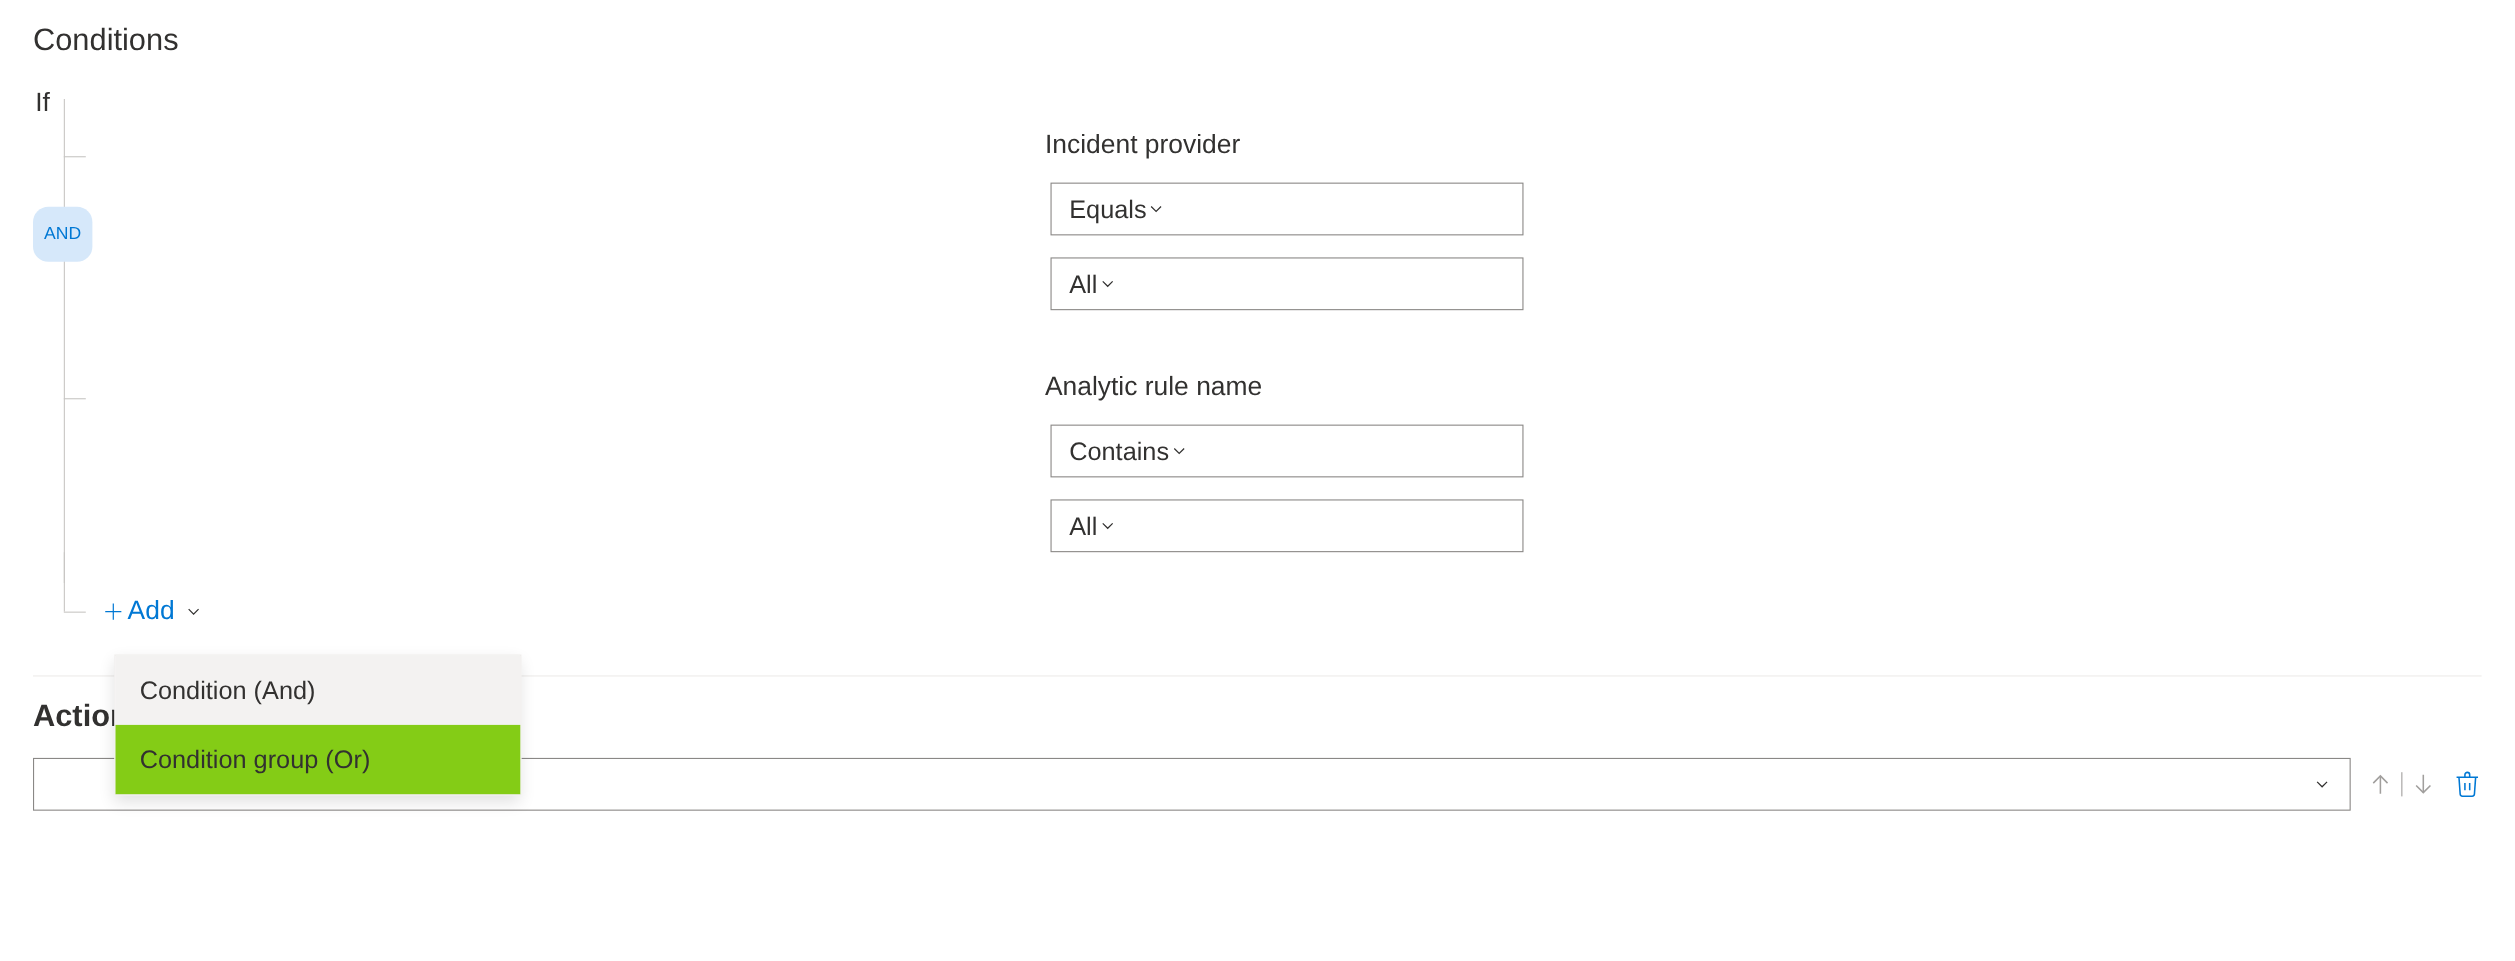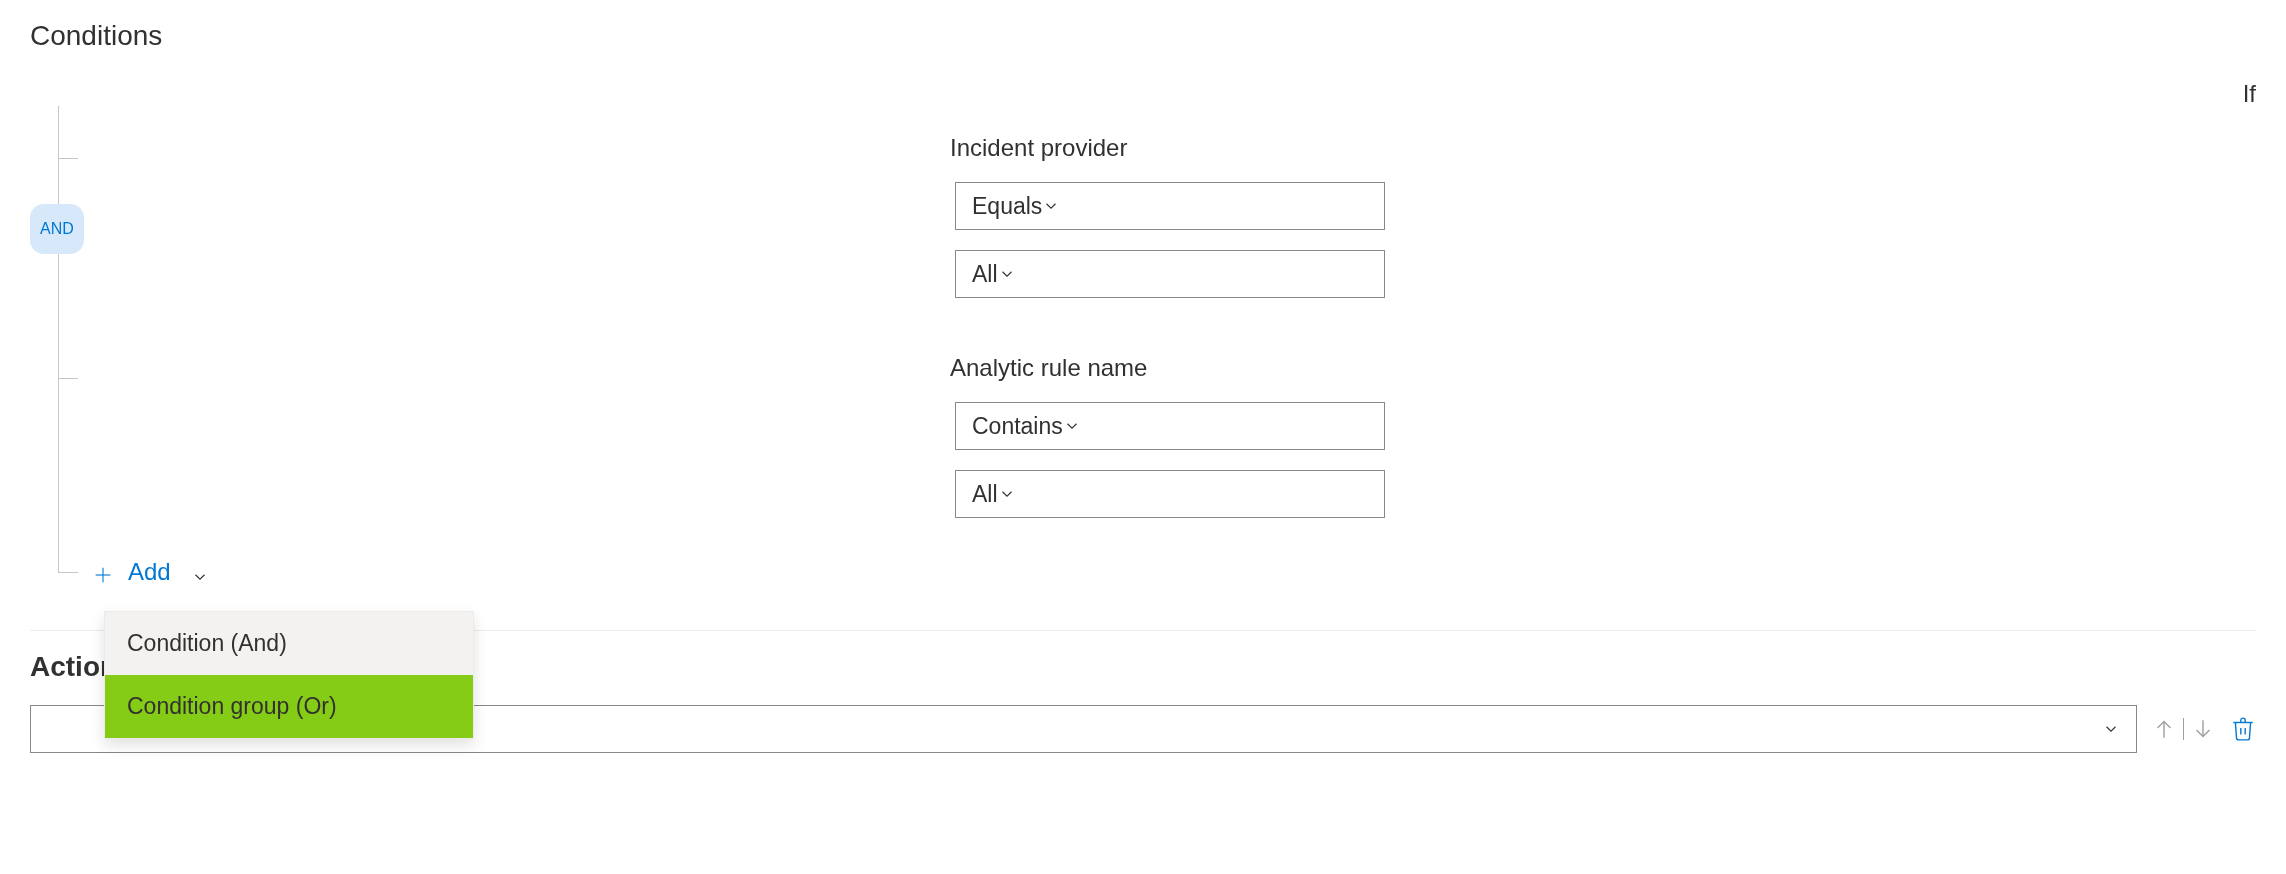--- a/index.html
+++ b/index.html
@@ -15,23 +15,22 @@
       font-size: 21px;
     }
     .section-title {
       font-size: 28px;
       font-weight: 400;
       margin-bottom: 28px;
     }
     .if-label {
       font-size: 24px;
       font-weight: 400;
-      margin-bottom: 26px;
+      margin-bottom: 10px;
       margin-left: 2px;
-      text-align: right;
     }
     .conditions-container {
       position: relative;
       margin-left: 20px;
     }
     .and-badge {
       position: absolute;
       left: -20px;
       top: 70px;
       background: #d6e8fa;
@@ -119,22 +118,22 @@
       content: "";
       position: absolute;
       left: 8px;
       top: 18px;
       width: 20px;
       height: 1px;
       background: #c8c6c4;
     }
     .add-button {
       display: flex;
-      align-items: flex-end;
-      gap: 14px;
+      align-items: center;
+      gap: 2px;
       color: #0078d4;
       font-size: 24px;
       cursor: pointer;
       padding: 4px 8px;
     }
     .plus-icon {
       width: 22px;
       height: 22px;
       stroke: #0078d4;
       stroke-width: 1.2;

